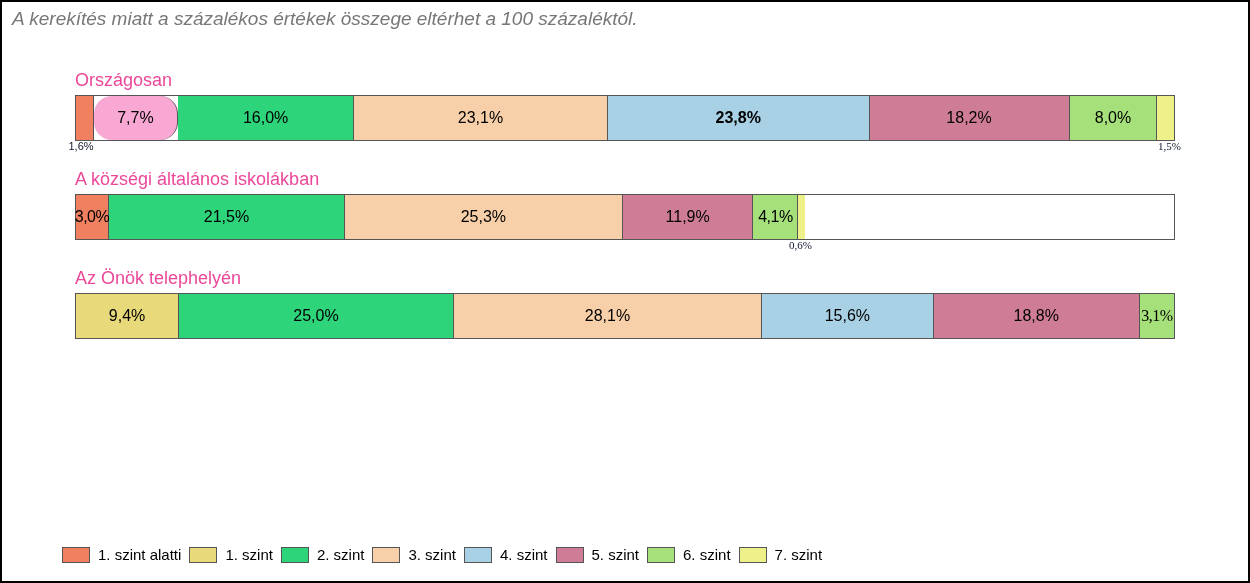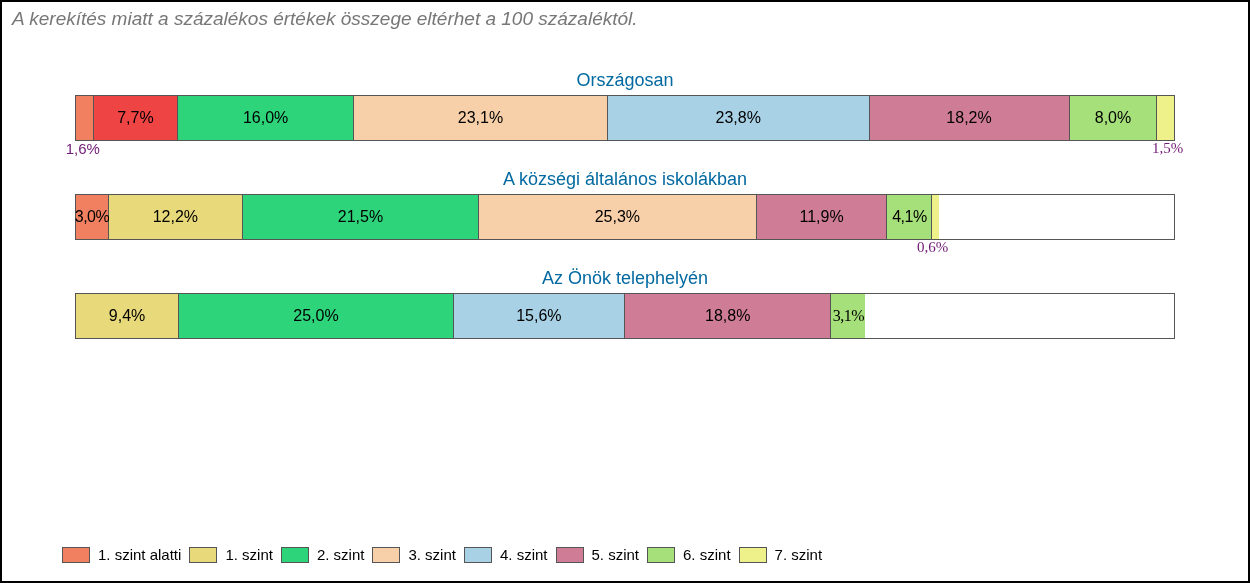--- a/index.html
+++ b/index.html
@@ -20,23 +20,22 @@
     font-style: italic;
     color: #777;
     margin: 0 0 40px 0;
   }
   .chart-area {
     width: 1100px;
     margin: 0 auto;
   }
   .group { margin-bottom: 28px; }
   .group-title {
-    text-align: center;
     font-size: 18px;
-    color: #0369a1;
+    color: #ec4899;
     margin-bottom: 4px;
   }
   .bar-wrap { position: relative; }
   .bar {
     display: flex;
     height: 46px;
     width: 100%;
     border: 1px solid #555;
   }
   .seg {
@@ -47,22 +46,22 @@
     justify-content: center;
     font-size: 16px;
     color: #000;
     border-right: 1px solid #555;
     white-space: nowrap;
   }
   .seg:last-child { border-right: none; font-family: Liberation Serif, serif; }
   .seg .below {
     position: absolute;
     top: 100%;
-    font-size: 15px;
-    color: #701a75;
+    font-size: 11px;
+    color: #0f172a;
     white-space: nowrap;
   }
   .seg .below.left  { left: 0; transform: translateX(-30%); }
   .seg .below.right { right: 0; transform: translateX(30%); }
   .seg .tight { letter-spacing: -0.5px; }
 
   .legend {
     display: flex;
     flex-wrap: nowrap;
     gap: 8px;
@@ -92,30 +91,30 @@
   <p class="note">A kerekítés miatt a százalékos értékek összege eltérhet a 100 százaléktól.</p>
 
   <div class="chart-area" id="chart-area">
       <div class="group">
         <div class="group-title">Országosan</div>
         <div class="bar-wrap">
           <div class="bar">
             <div class="seg" style="background: rgb(240, 128, 96); width: 1.6016%;">
               <span class="below left">1,6%</span>
             </div>
-            <div class="seg" style="background: #ef4444; width: 7.70771%;">
+            <div class="seg" style="background: #f9a8d4; width: 7.70771%; border-radius: 18px;">
               <span>7,7%</span>
             </div>
             <div class="seg" style="background: rgb(46, 212, 122); width: 16.016%;">
               <span>16,0%</span>
             </div>
             <div class="seg" style="background: rgb(247, 207, 168); width: 23.1231%;">
               <span>23,1%</span>
             </div>
-            <div class="seg" style="background: rgb(169, 209, 229); width: 23.8238%;">
+            <div class="seg" style="background: rgb(169, 209, 229); width: 23.8238%; font-weight: bold;">
               <span>23,8%</span>
             </div>
             <div class="seg" style="background: rgb(207, 125, 150); width: 18.2182%;">
               <span>18,2%</span>
             </div>
             <div class="seg" style="background: rgb(166, 224, 122); width: 8.00801%;">
               <span>8,0%</span>
             </div>
             <div class="seg" style="background: rgb(238, 240, 138); width: 1.5015%;">
               <span class="below right">1,5%</span>
@@ -123,23 +122,20 @@
           </div>
         </div>
       </div>
       <div class="group">
         <div class="group-title">A községi általános iskolákban</div>
         <div class="bar-wrap">
           <div class="bar">
             <div class="seg" style="background: rgb(240, 128, 96); width: 3%;">
               <span class="tight">3,0%</span>
             </div>
-            <div class="seg" style="background: rgb(232, 217, 122); width: 12.2%;">
-              <span>12,2%</span>
-            </div>
             <div class="seg" style="background: rgb(46, 212, 122); width: 21.5%;">
               <span>21,5%</span>
             </div>
             <div class="seg" style="background: rgb(247, 207, 168); width: 25.3%;">
               <span>25,3%</span>
             </div>
             <div class="seg" style="background: rgb(207, 125, 150); width: 11.9%;">
               <span>11,9%</span>
             </div>
             <div class="seg" style="background: rgb(166, 224, 122); width: 4.1%;">
@@ -154,20 +150,23 @@
       <div class="group">
         <div class="group-title">Az Önök telephelyén</div>
         <div class="bar-wrap">
           <div class="bar">
             <div class="seg" style="background: rgb(232, 217, 122); width: 9.4%;">
               <span>9,4%</span>
             </div>
             <div class="seg" style="background: rgb(46, 212, 122); width: 25%;">
               <span>25,0%</span>
             </div>
+            <div class="seg" style="background: rgb(247, 207, 168); width: 28.1%;">
+              <span>28,1%</span>
+            </div>
             <div class="seg" style="background: rgb(169, 209, 229); width: 15.6%;">
               <span>15,6%</span>
             </div>
             <div class="seg" style="background: rgb(207, 125, 150); width: 18.8%;">
               <span>18,8%</span>
             </div>
             <div class="seg" style="background: rgb(166, 224, 122); width: 3.1%;">
               <span class="tight">3,1%</span>
             </div>
           </div>

